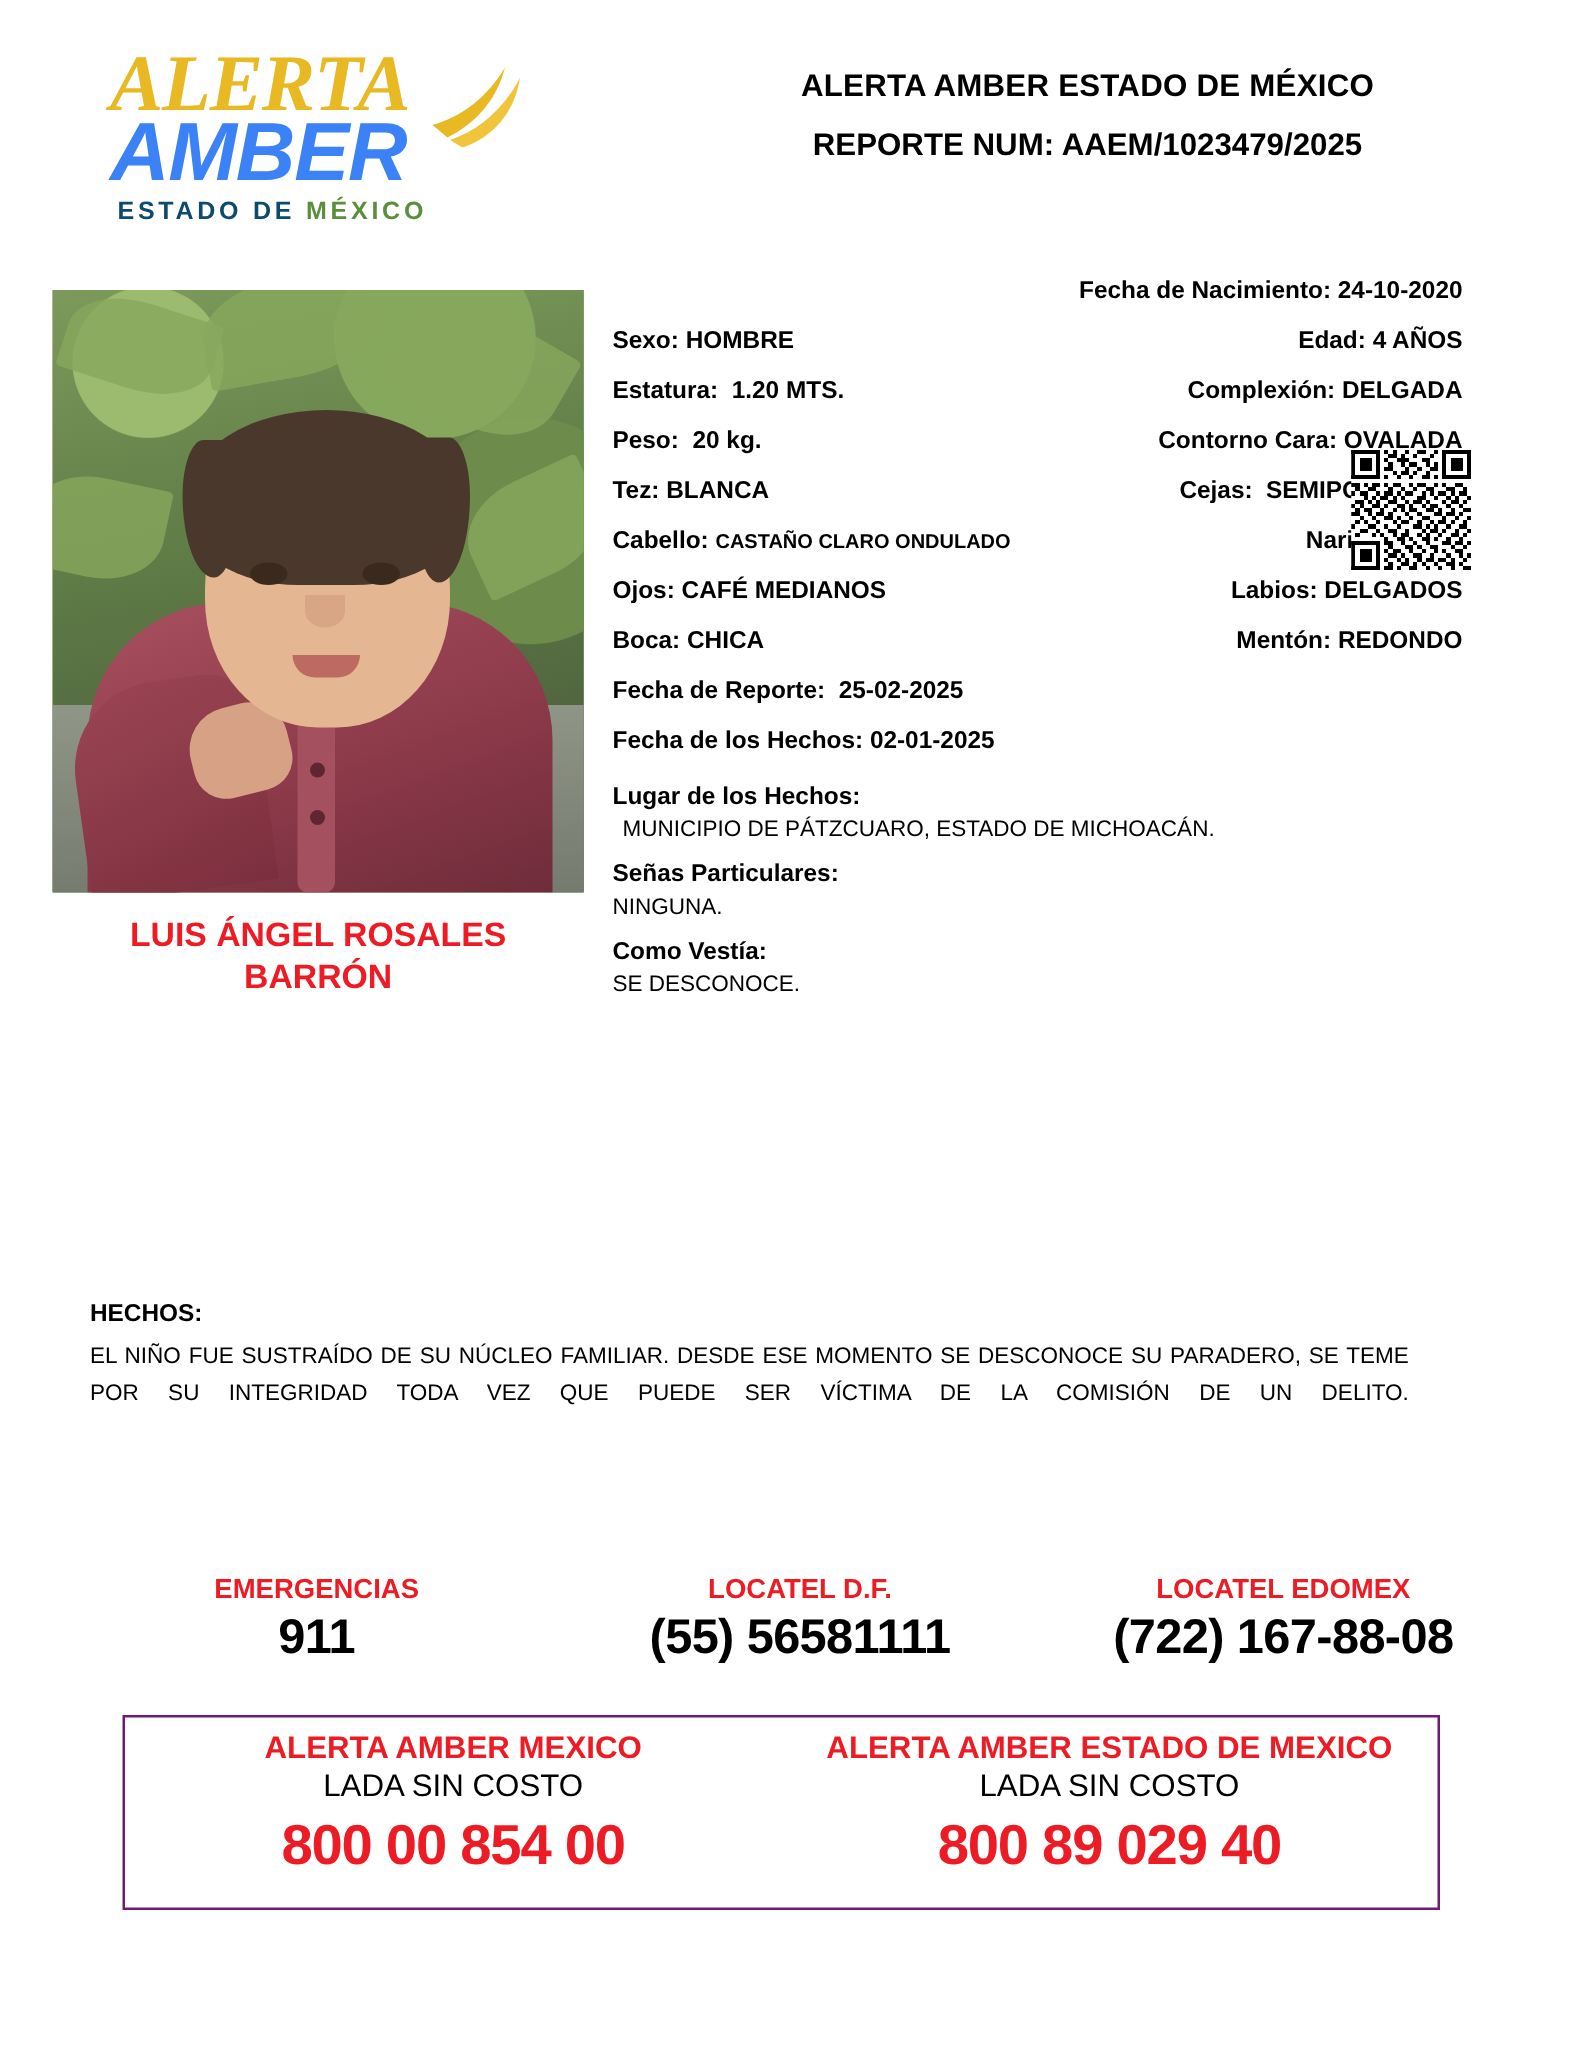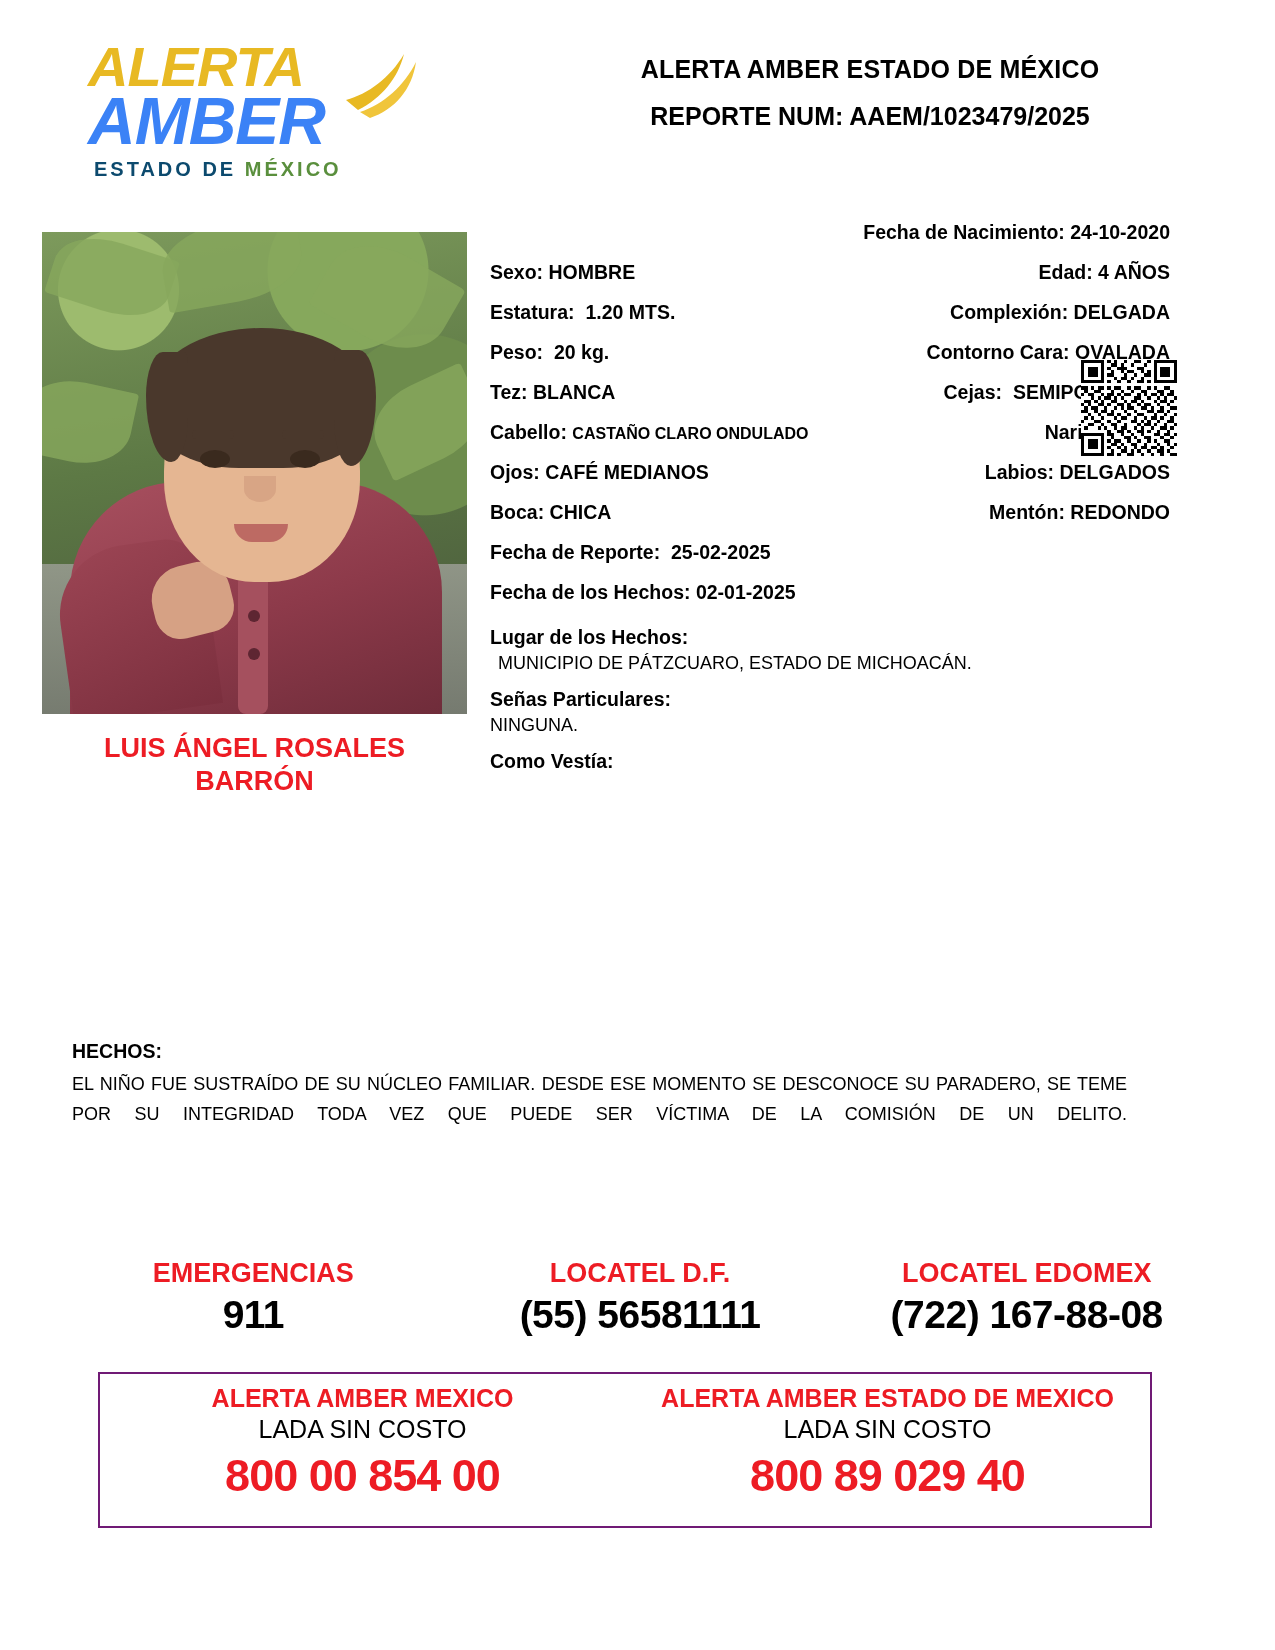--- a/index.html
+++ b/index.html
@@ -24,23 +24,23 @@
     height: 210px;
   }
   .logo {
     position: absolute;
     left: 88px;
     top: 38px;
     width: 320px;
     height: 165px;
   }
   .logo-alerta {
-    font-family: Liberation Sans, sans-serif;
-    font-weight: bold;
-    font-size: 56px;
+    font-family: Liberation Serif, serif;
+    font-weight: bold;
+    font-size: 64px;
     letter-spacing: -1px;
     color: #e8b923;
     line-height: 58px;
     font-style: italic;
   }
   .logo-amber {
     font-family: "Liberation Sans", sans-serif;
     font-weight: bold;
     font-size: 66px;
     letter-spacing: -1px;
@@ -330,21 +330,21 @@
     width: 1160px;
     display: flex;
   }
   .phone-col {
     flex: 1;
     text-align: center;
   }
   .phone-title {
     color: #ed1c24;
     font-weight: bold;
-    font-size: 27px;
+    font-size: 22px;
   }
   .phone-num {
     font-size: 39px;
     font-weight: bold;
     margin-top: 4px;
     letter-spacing: -0.5px;
   }
 
   
   .bottom-box {
@@ -532,20 +532,21 @@
     </span>
   </div>
 
   <div class="block-lbl">Lugar de los Hechos:</div>
   <div class="block-val">MUNICIPIO DE PÁTZCUARO, ESTADO DE MICHOACÁN.</div>
 
   <div class="block-lbl">Señas Particulares:</div>
   <div class="block-val tight">NINGUNA.</div>
 
   <div class="block-lbl">Como Vestía:</div>
+  <div class="block-val tight">SE DESCONOCE.</div>
 </div>
 
 <div class="qr">
   <svg viewBox="0 0 29 29" width="96" height="96" shape-rendering="crispEdges">
     <rect width="29" height="29" fill="#ffffff"></rect>
     <g fill="#000000">
       <rect x="0" y="0" width="7" height="1"></rect>
         <rect x="0" y="6" width="7" height="1"></rect>
       <rect x="0" y="0" width="1" height="7"></rect>
         <rect x="6" y="0" width="1" height="7"></rect>

